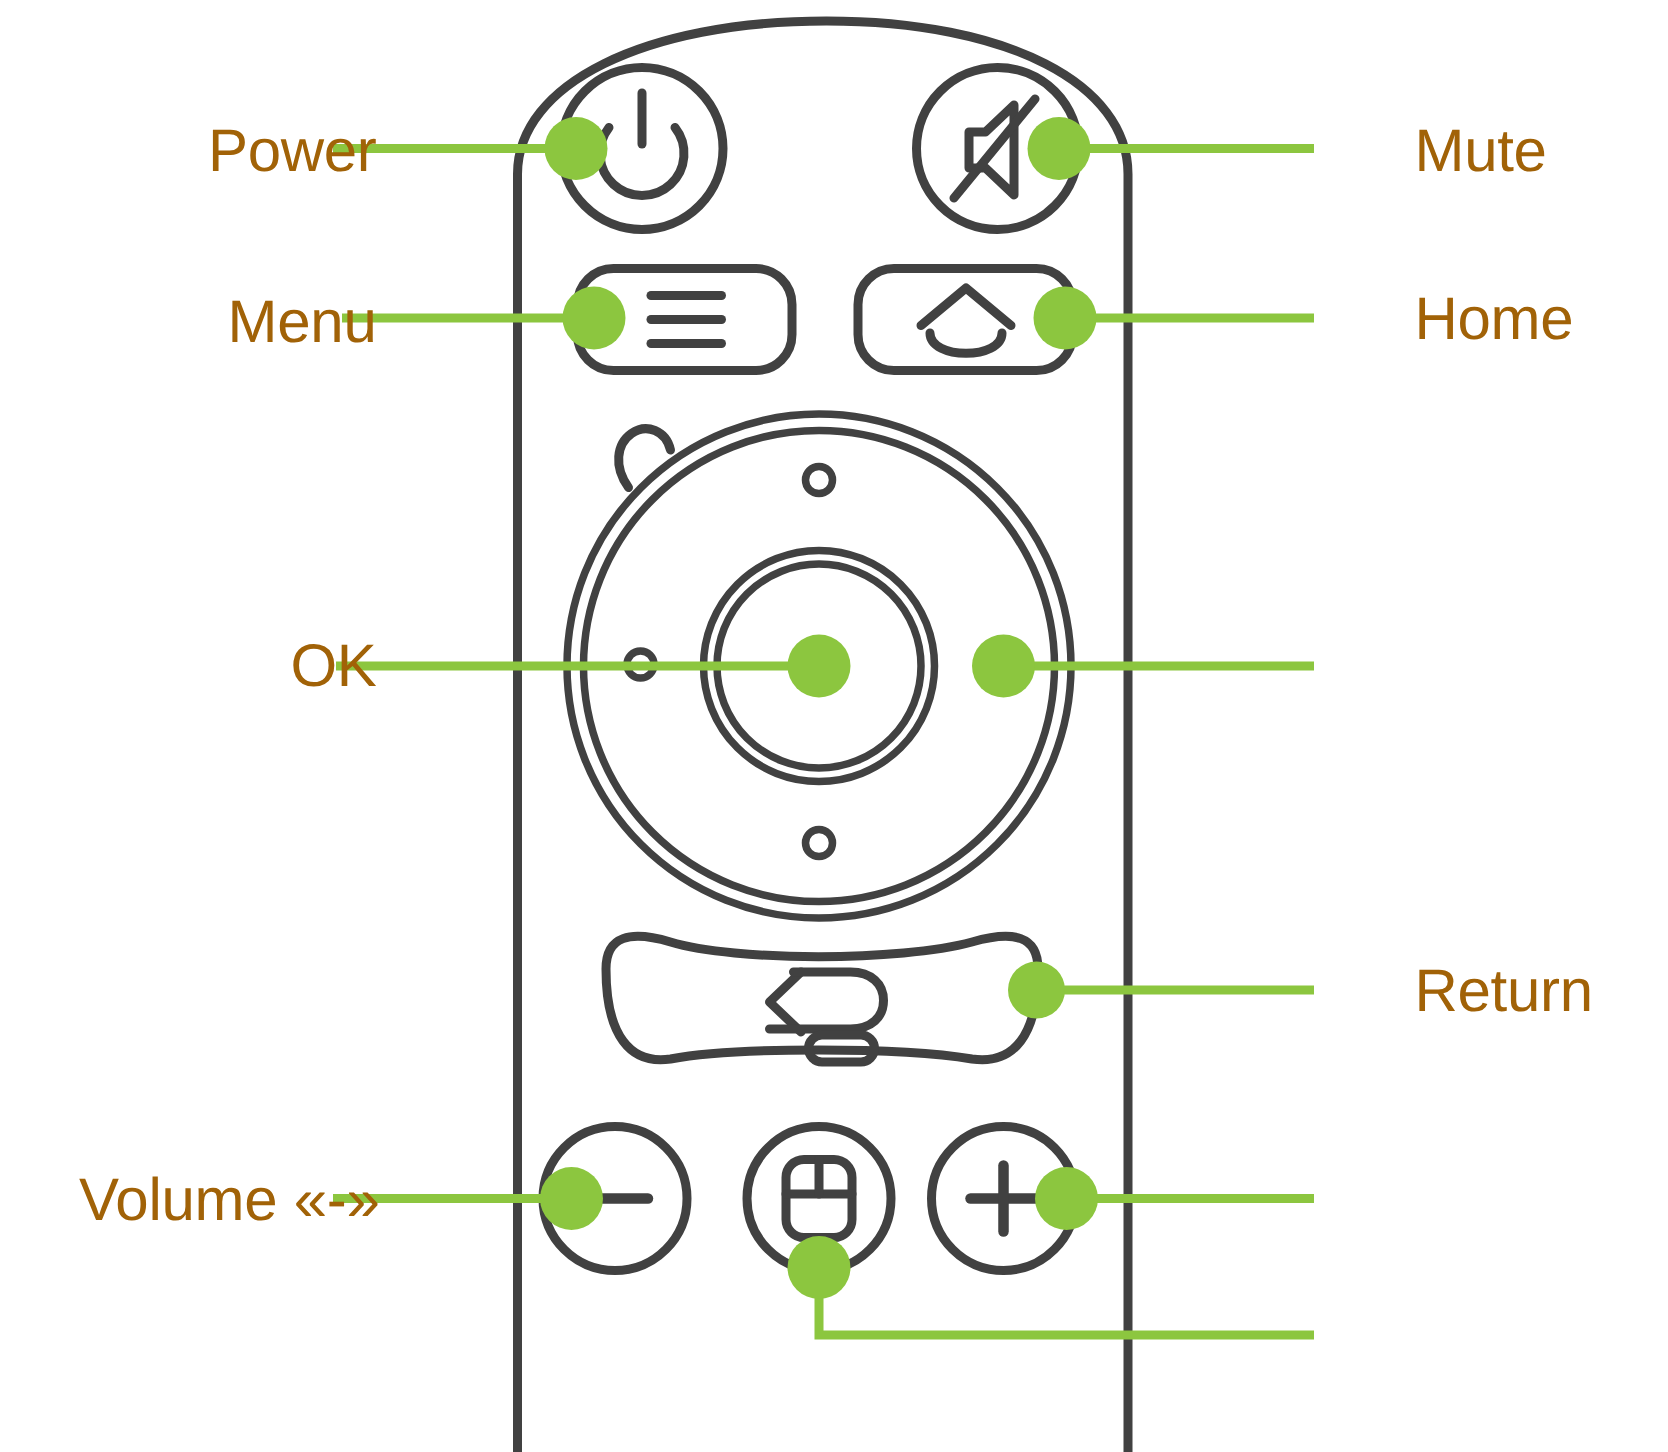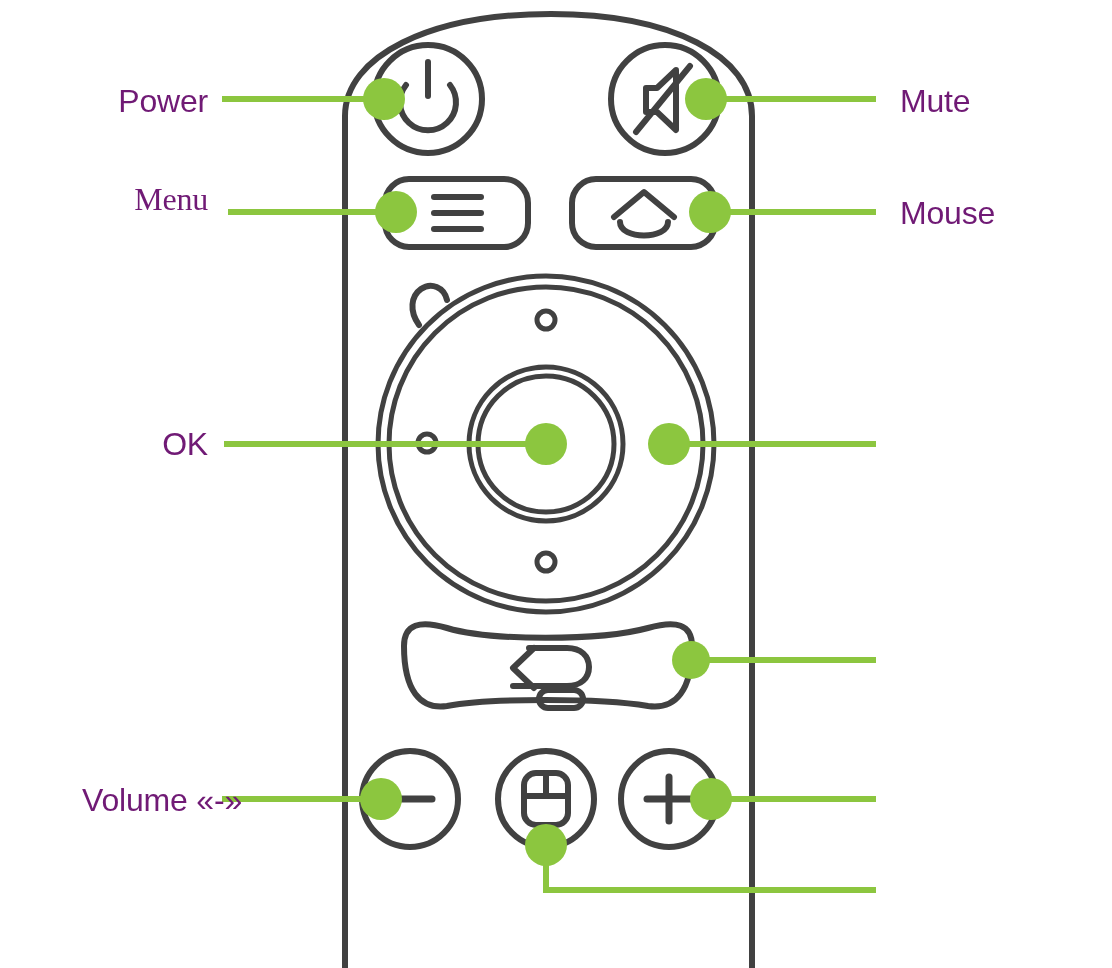--- a/index.html
+++ b/index.html
@@ -23,25 +23,26 @@
     position: absolute;
     top: 0;
     left: 0;
     width: 1112px;
     height: 968px;
     display: block;
   }
   .callout-label {
     position: absolute;
     font-family: "Liberation Sans", sans-serif;
-    font-size: 32px;
+    font-size: 40px;
     line-height: 46px;
-    color: #701a75;
+    color: #a16207;
     white-space: pre;
     letter-spacing: -0.2px;
+    padding-left: 43px;
   }
   .label-right { text-align: center; }
   .label-left  { text-align: right; }
 </style>
 </head>
 <body>
 
 <div id="diagram-root">
 
   <svg id="remote-svg" viewBox="0 0 1112 968" xmlns="http://www.w3.org/2000/svg">
@@ -137,25 +138,26 @@
       <circle cx="711" cy="799" r="21"></circle>
       <circle cx="546" cy="845" r="21"></circle>
     </g>
 
   </svg>
 
   <div class="callout-label label-left" style="left:0px; top:78px; width:208px;">Power</div>
 
   <div class="callout-label label-right" style="left:900px; top:78px;">Mute</div>
 
-  <div class="callout-label label-left" style="left:0px; top:176px; width:208px;font-family:Liberation Serif, serif;">Menu</div>
+  <div class="callout-label label-left" style="left:0px; top:192px; width:208px;">Menu</div>
 
-  <div class="callout-label label-right" style="left:900px; top:190px;">Mouse</div>
+  <div class="callout-label label-right" style="left:900px; top:190px;">Home</div>
 
   <div class="callout-label label-left" style="left:0px; top:421px; width:208px;">OK</div>
 
 
+  <div class="callout-label label-right" style="left:900px; top:638px;">Return</div>
 
-  <div class="callout-label label-left" style="left:0px; top:777px; width:210px;margin-left:32px;">Volume «-»</div>
+  <div class="callout-label label-left" style="left:0px; top:777px; width:210px;">Volume «-»</div>
 
 
 
 </div>
 
 </body></html>

